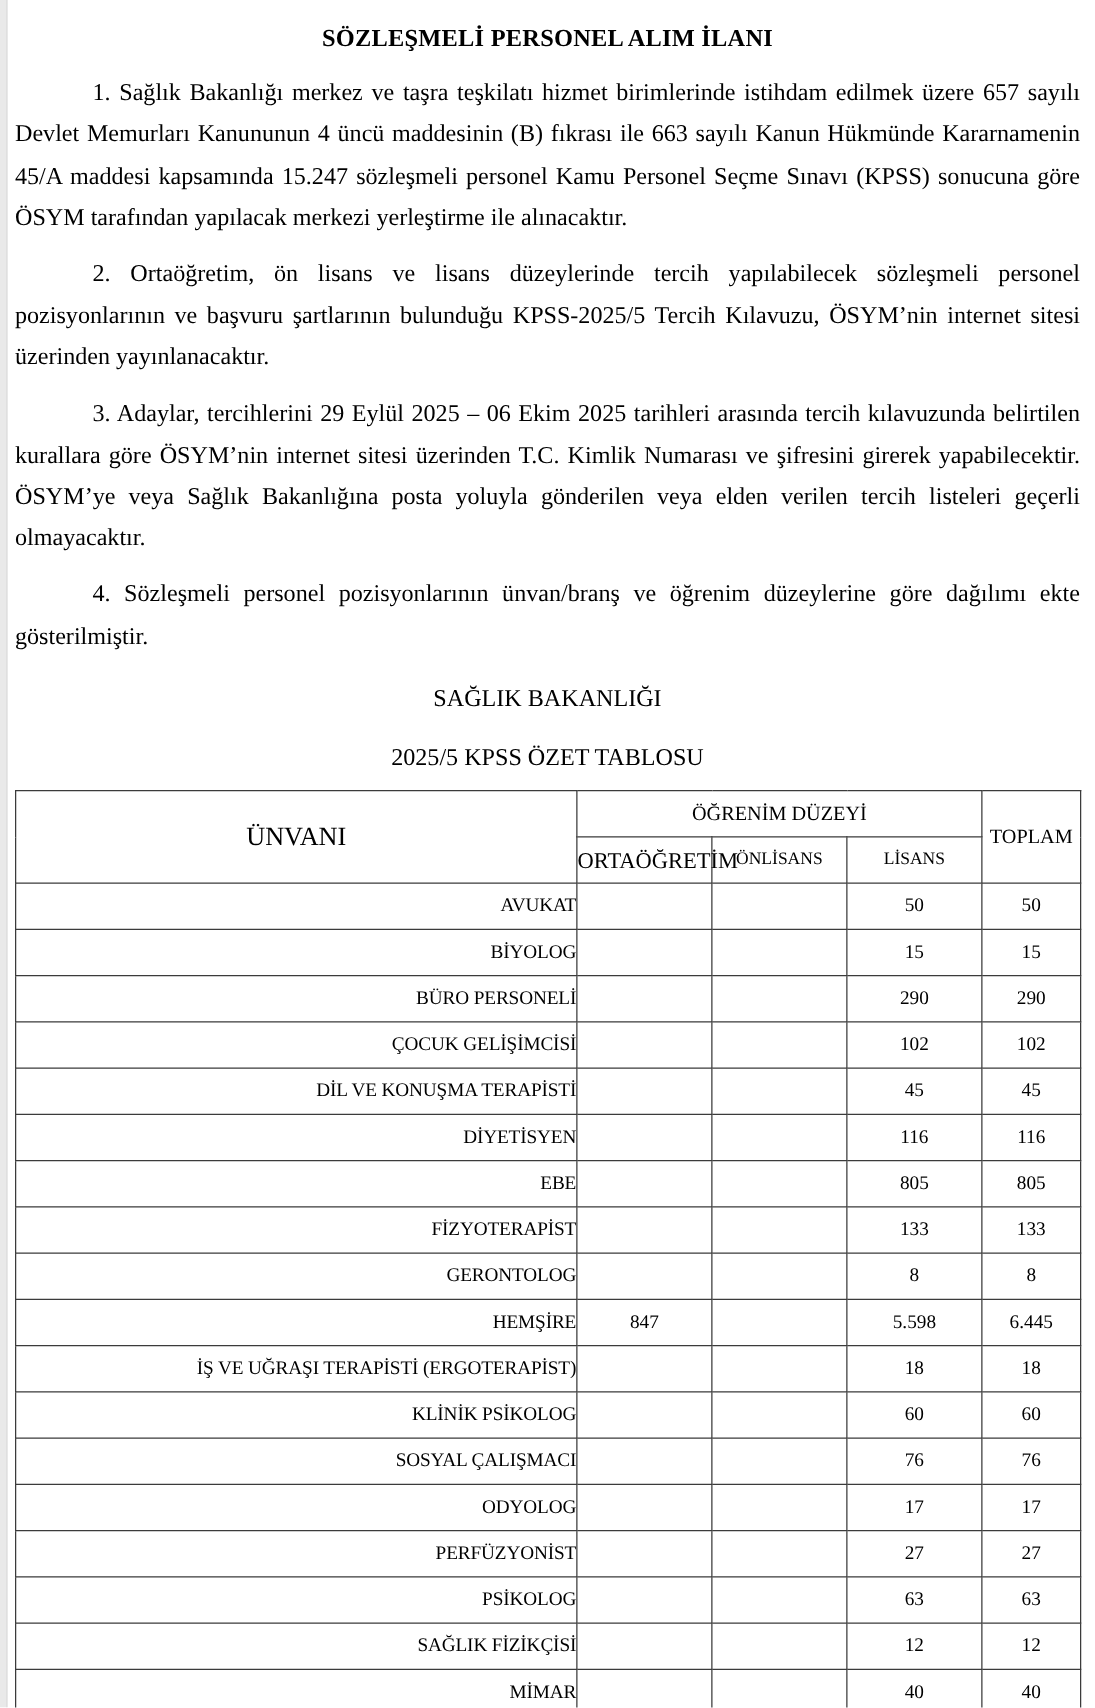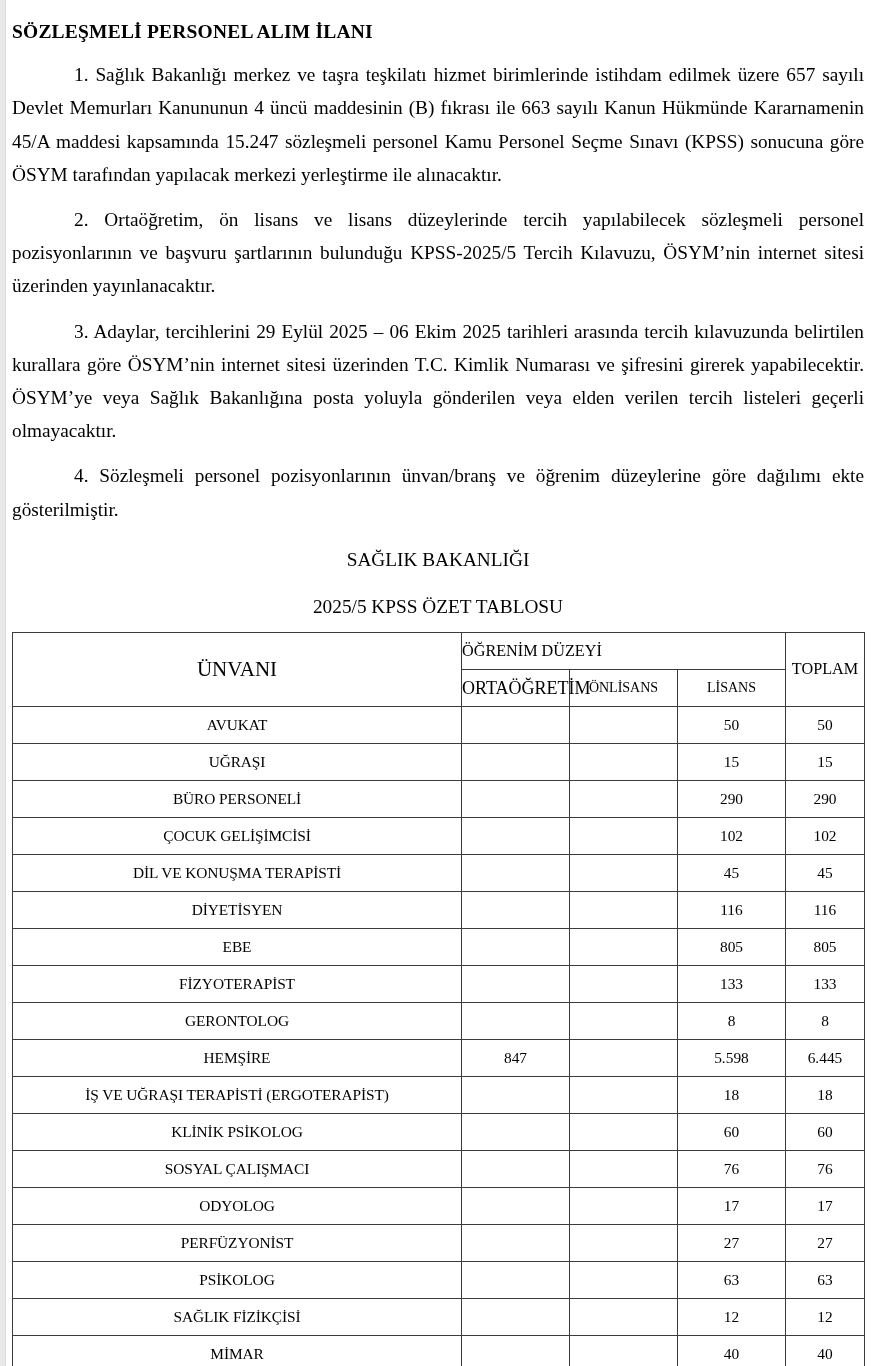--- a/index.html
+++ b/index.html
@@ -44,21 +44,21 @@
     margin: 0 0 0 73px;
     font-size: 19.5px;
     font-weight: bold;
     text-decoration: underline;
     letter-spacing: 0.1px;
     line-height: 1.45;
   }
 
   .main-title {
     margin: 6px 0 0 0;
-    text-align: left;
+    text-align: center;
     font-size: 19.5px;
     font-weight: bold;
     letter-spacing: 0.2px;
     line-height: 1.5;
   }
 
   .para {
     margin: 12px 0 0 0;
     font-size: 19.3px;
     line-height: 1.72;
@@ -90,28 +90,28 @@
   table.summary th,
   table.summary td {
     border: 1.4px solid #3b3b3b;
     padding: 0;
     height: 36px;
     vertical-align: middle;
     font-weight: normal;
   }
 
   th.col-unvani { width: 448px; text-align: center; font-size: 21px; }
-  th.col-ogrenim { text-align: left; font-size: 16.2px; }
+  th.col-ogrenim { text-align: center; font-size: 16.2px; }
   th.col-toplam  { width: 78px; text-align: center; font-size: 16.2px; }
   th.sub-orta { width: 135px; text-align: right; font-size: 18px; }
   th.sub-on   { width: 101px; text-align: center; font-size: 14px; }
   th.sub-lis  { width: 88px;  text-align: center; font-size: 14px; }
 
   td.title-cell {
-    text-align: center;
+    text-align: right;
     padding-left: 19px;
     font-size: 15.4px;
     letter-spacing: -0.1px;
   }
   td.num-cell {
     text-align: center;
     font-size: 15.4px;
   }
 </style>
 </head>
@@ -149,21 +149,21 @@
         </thead>
         <tbody id="summary-table-body">
             <tr>
               <td class="title-cell">AVUKAT</td>
               <td class="num-cell"></td>
               <td class="num-cell"></td>
               <td class="num-cell">50</td>
               <td class="num-cell">50</td>
             </tr>
             <tr>
-              <td class="title-cell">UĞRAŞI</td>
+              <td class="title-cell">BİYOLOG</td>
               <td class="num-cell"></td>
               <td class="num-cell"></td>
               <td class="num-cell">15</td>
               <td class="num-cell">15</td>
             </tr>
             <tr>
               <td class="title-cell">BÜRO PERSONELİ</td>
               <td class="num-cell"></td>
               <td class="num-cell"></td>
               <td class="num-cell">290</td>

